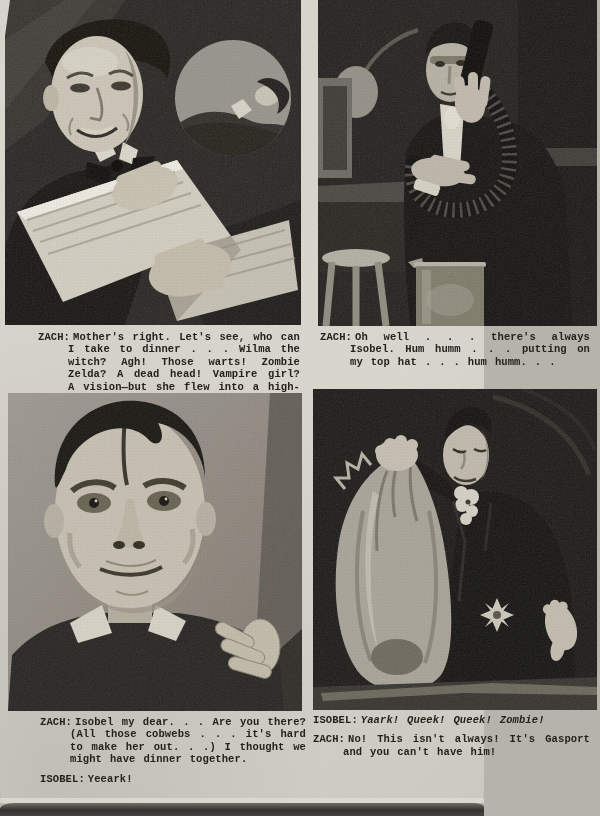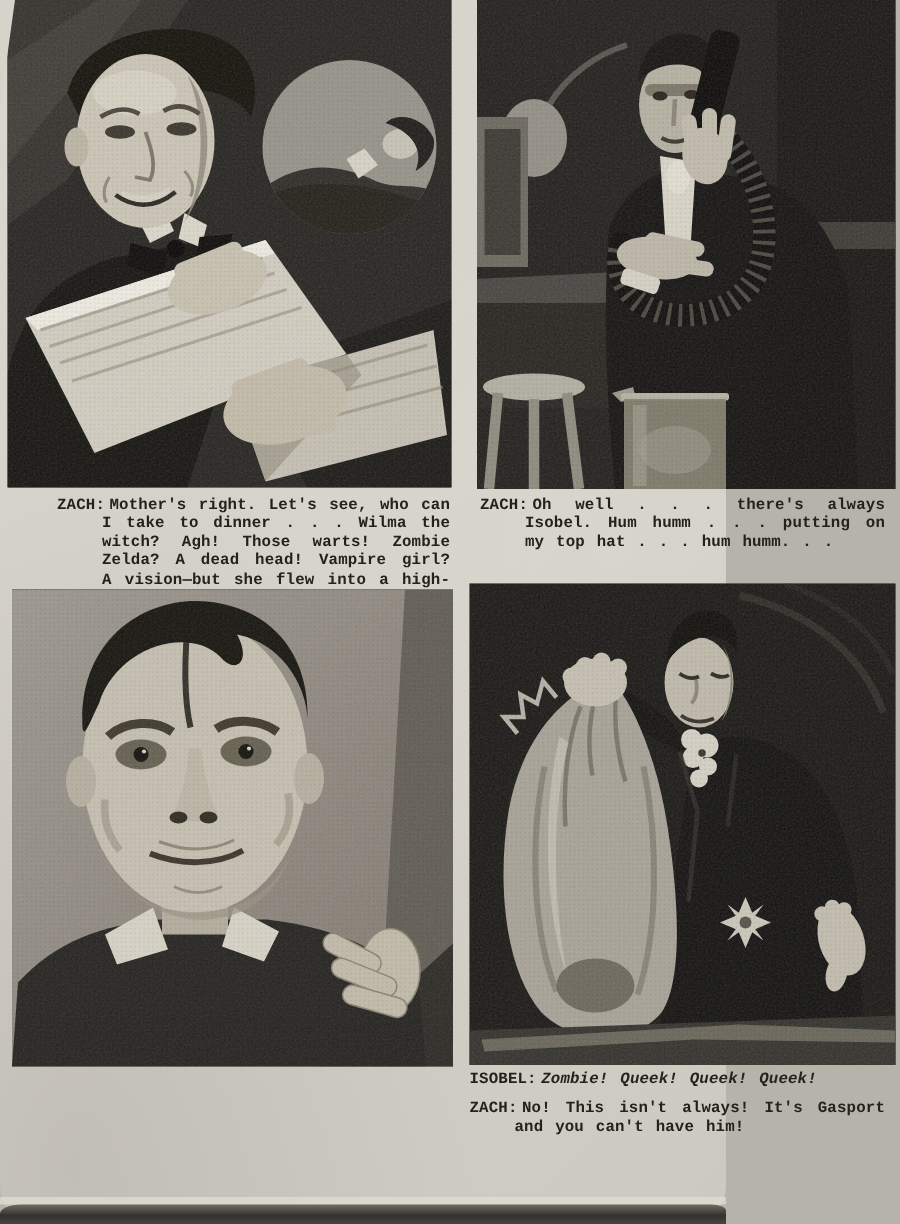--- a/index.html
+++ b/index.html
@@ -262,22 +262,26 @@
           <circle cx="256" cy="219" r="5"></circle>
         <ellipse cx="238" cy="258" rx="7" ry="12" transform="rotate(30 238 258)"></ellipse>
       </g>
       <path d="M0,298 L284,288 L284,321 L0,321 Z" fill="#33312b"></path>
       <path d="M8,304 L180,294 L284,298 L284,306 L150,304 L10,312 Z" fill="#777365" opacity="0.8"></path>
       <rect width="284" height="321" filter="url(#grain)" opacity="0.18"></rect>
       <rect width="284" height="321" fill="url(#dots)" opacity="0.08"></rect>
     </svg>
   </figure>
 
+  <div class="caption cap-bl">
+    <p class="capline"><span class="spk">ZACH:</span><span class="txt">Isobel my dear. . . Are you there? (All those cobwebs . . . it's hard to make her out. . .) I thought we might have dinner together.</span></p>
+    <p class="capline"><span class="spk">ISOBEL:</span><span class="txt">Yeeark!</span></p>
+  </div>
 
   <div class="caption cap-br">
-    <p class="capline"><span class="spk">ISOBEL:</span><span class="txt it">Zombie! Queek! Queek! Queek!</span></p>
+    <p class="capline"><span class="spk">ISOBEL:</span><span class="txt it">Yaark! Queek! Queek! Zombie!</span></p>
     <p class="capline"><span class="spk">ZACH:</span><span class="txt">No! This isn't always! It's Gasport and you can't have him!</span></p>
   </div>
 
   <div class="corner-sliver"></div>
   <div class="bottom-light"></div>
   <div class="bottom-edge"></div>
 </div>
 
 </body></html>

